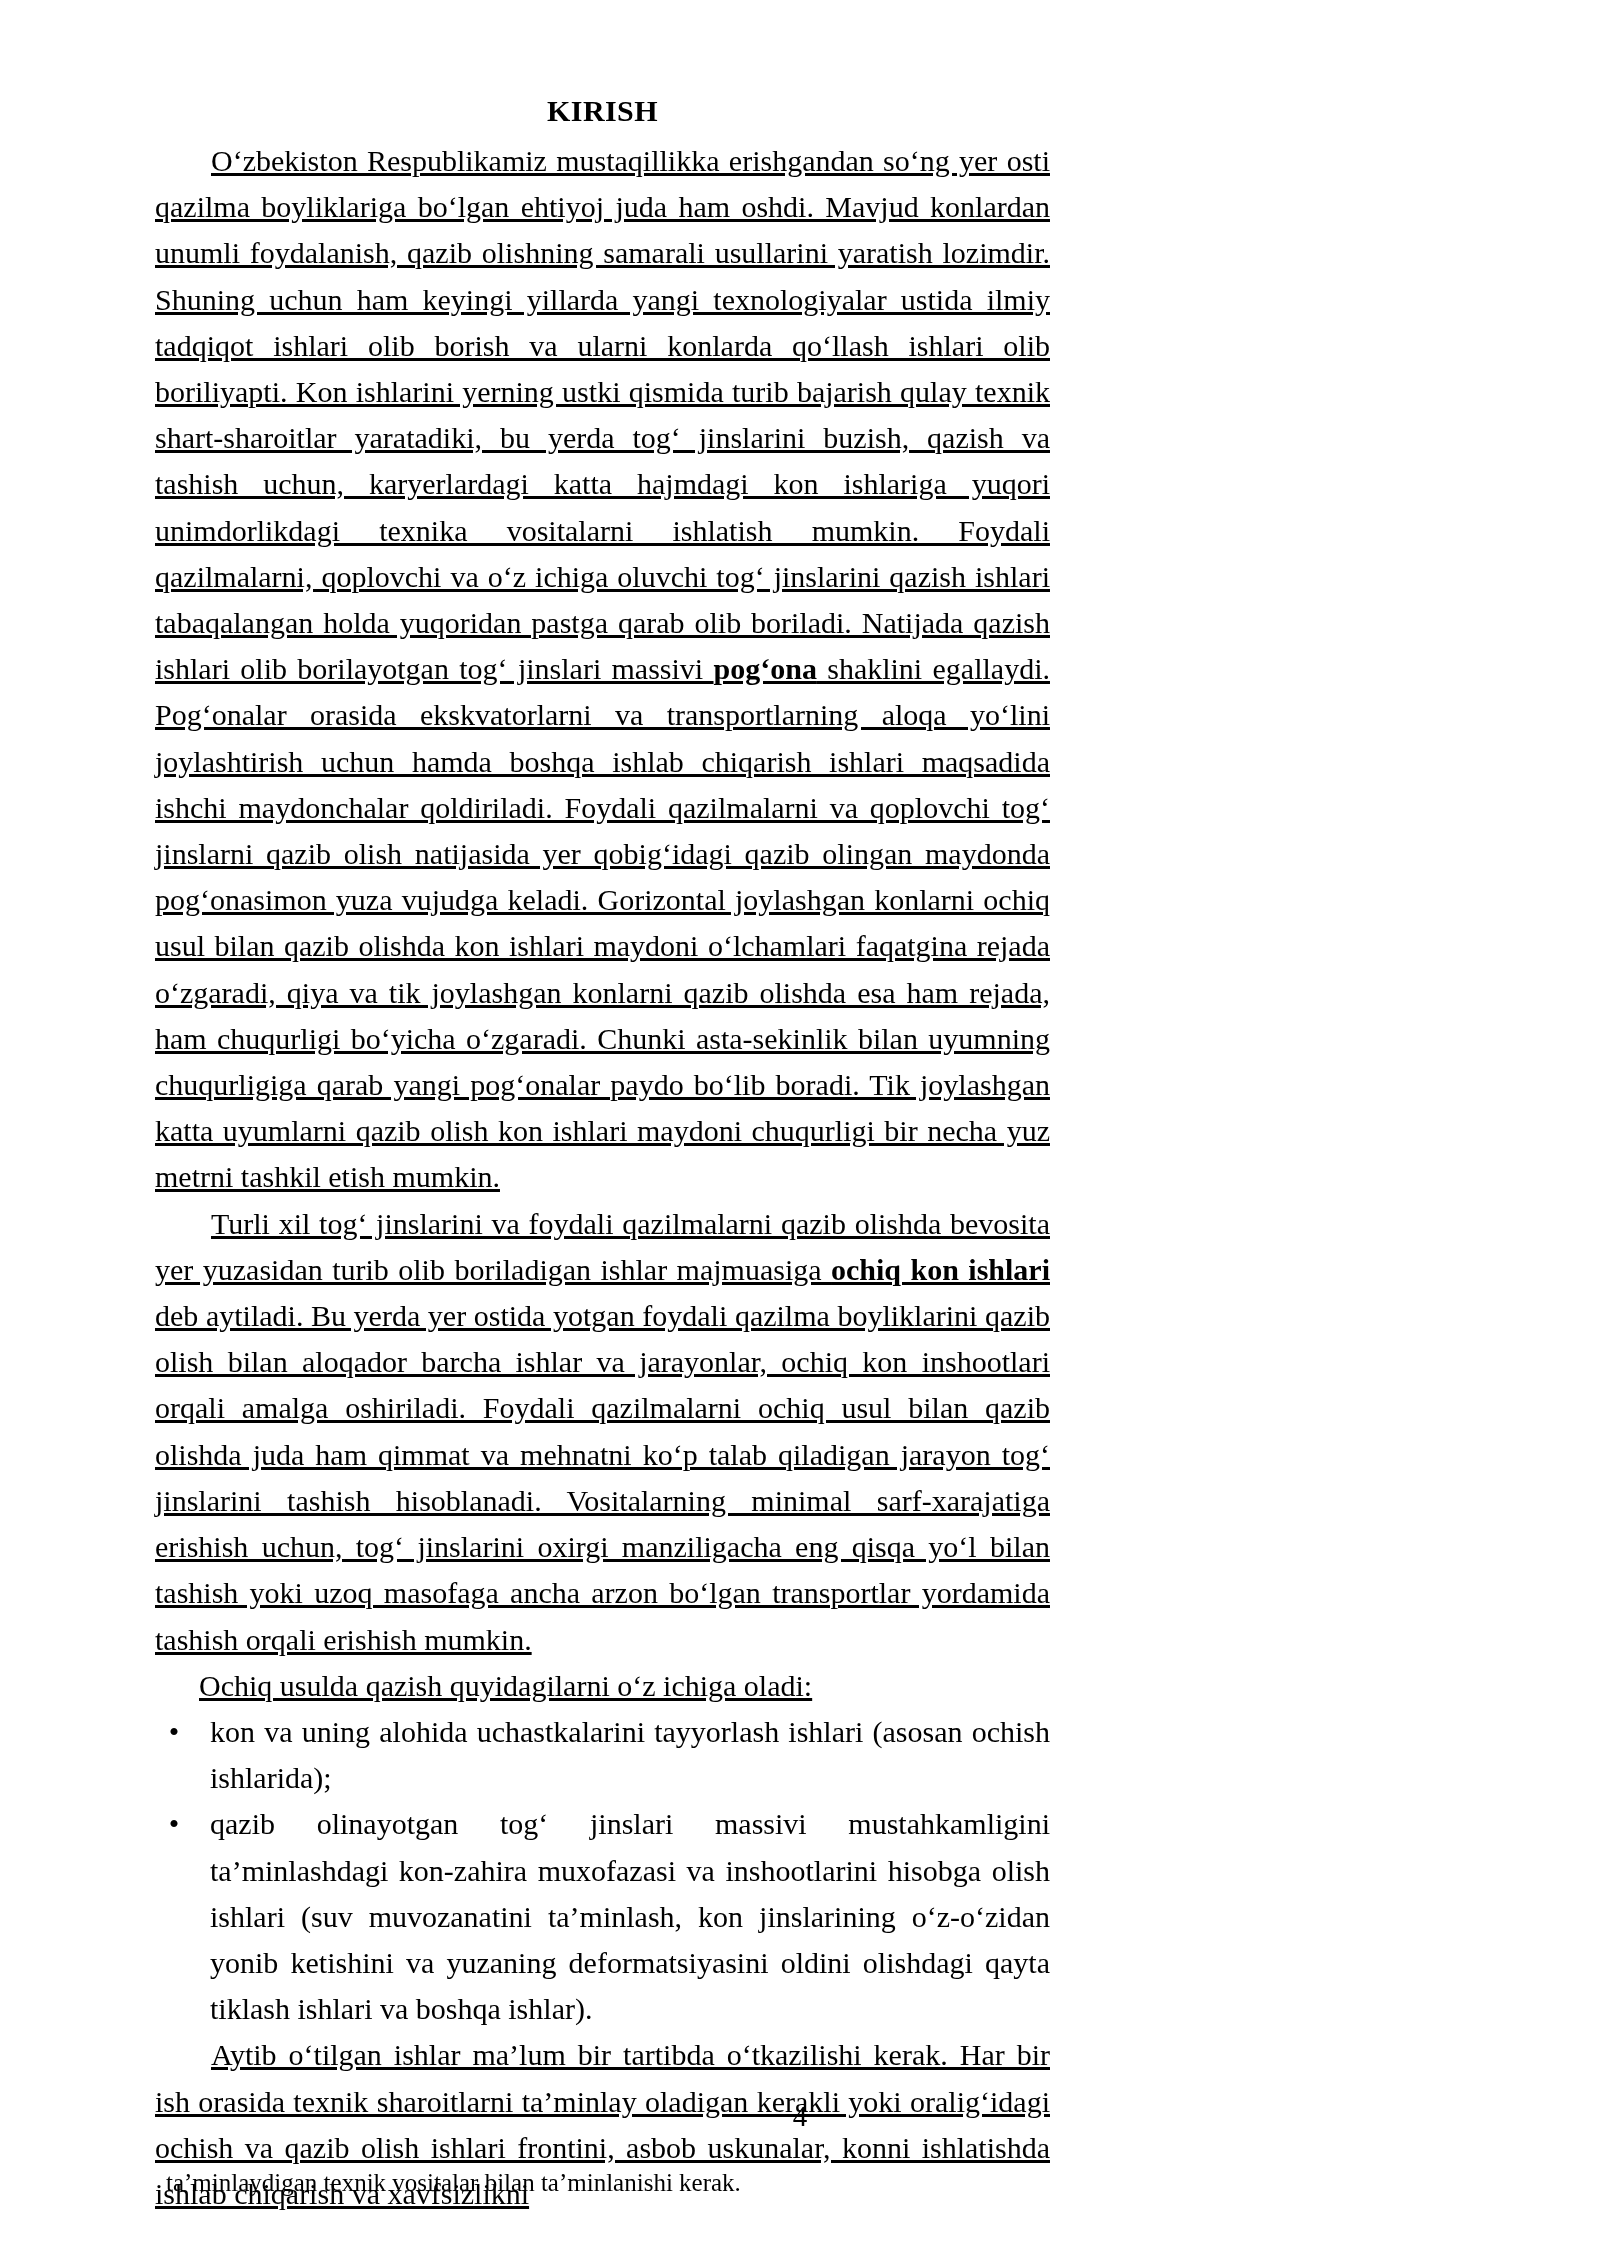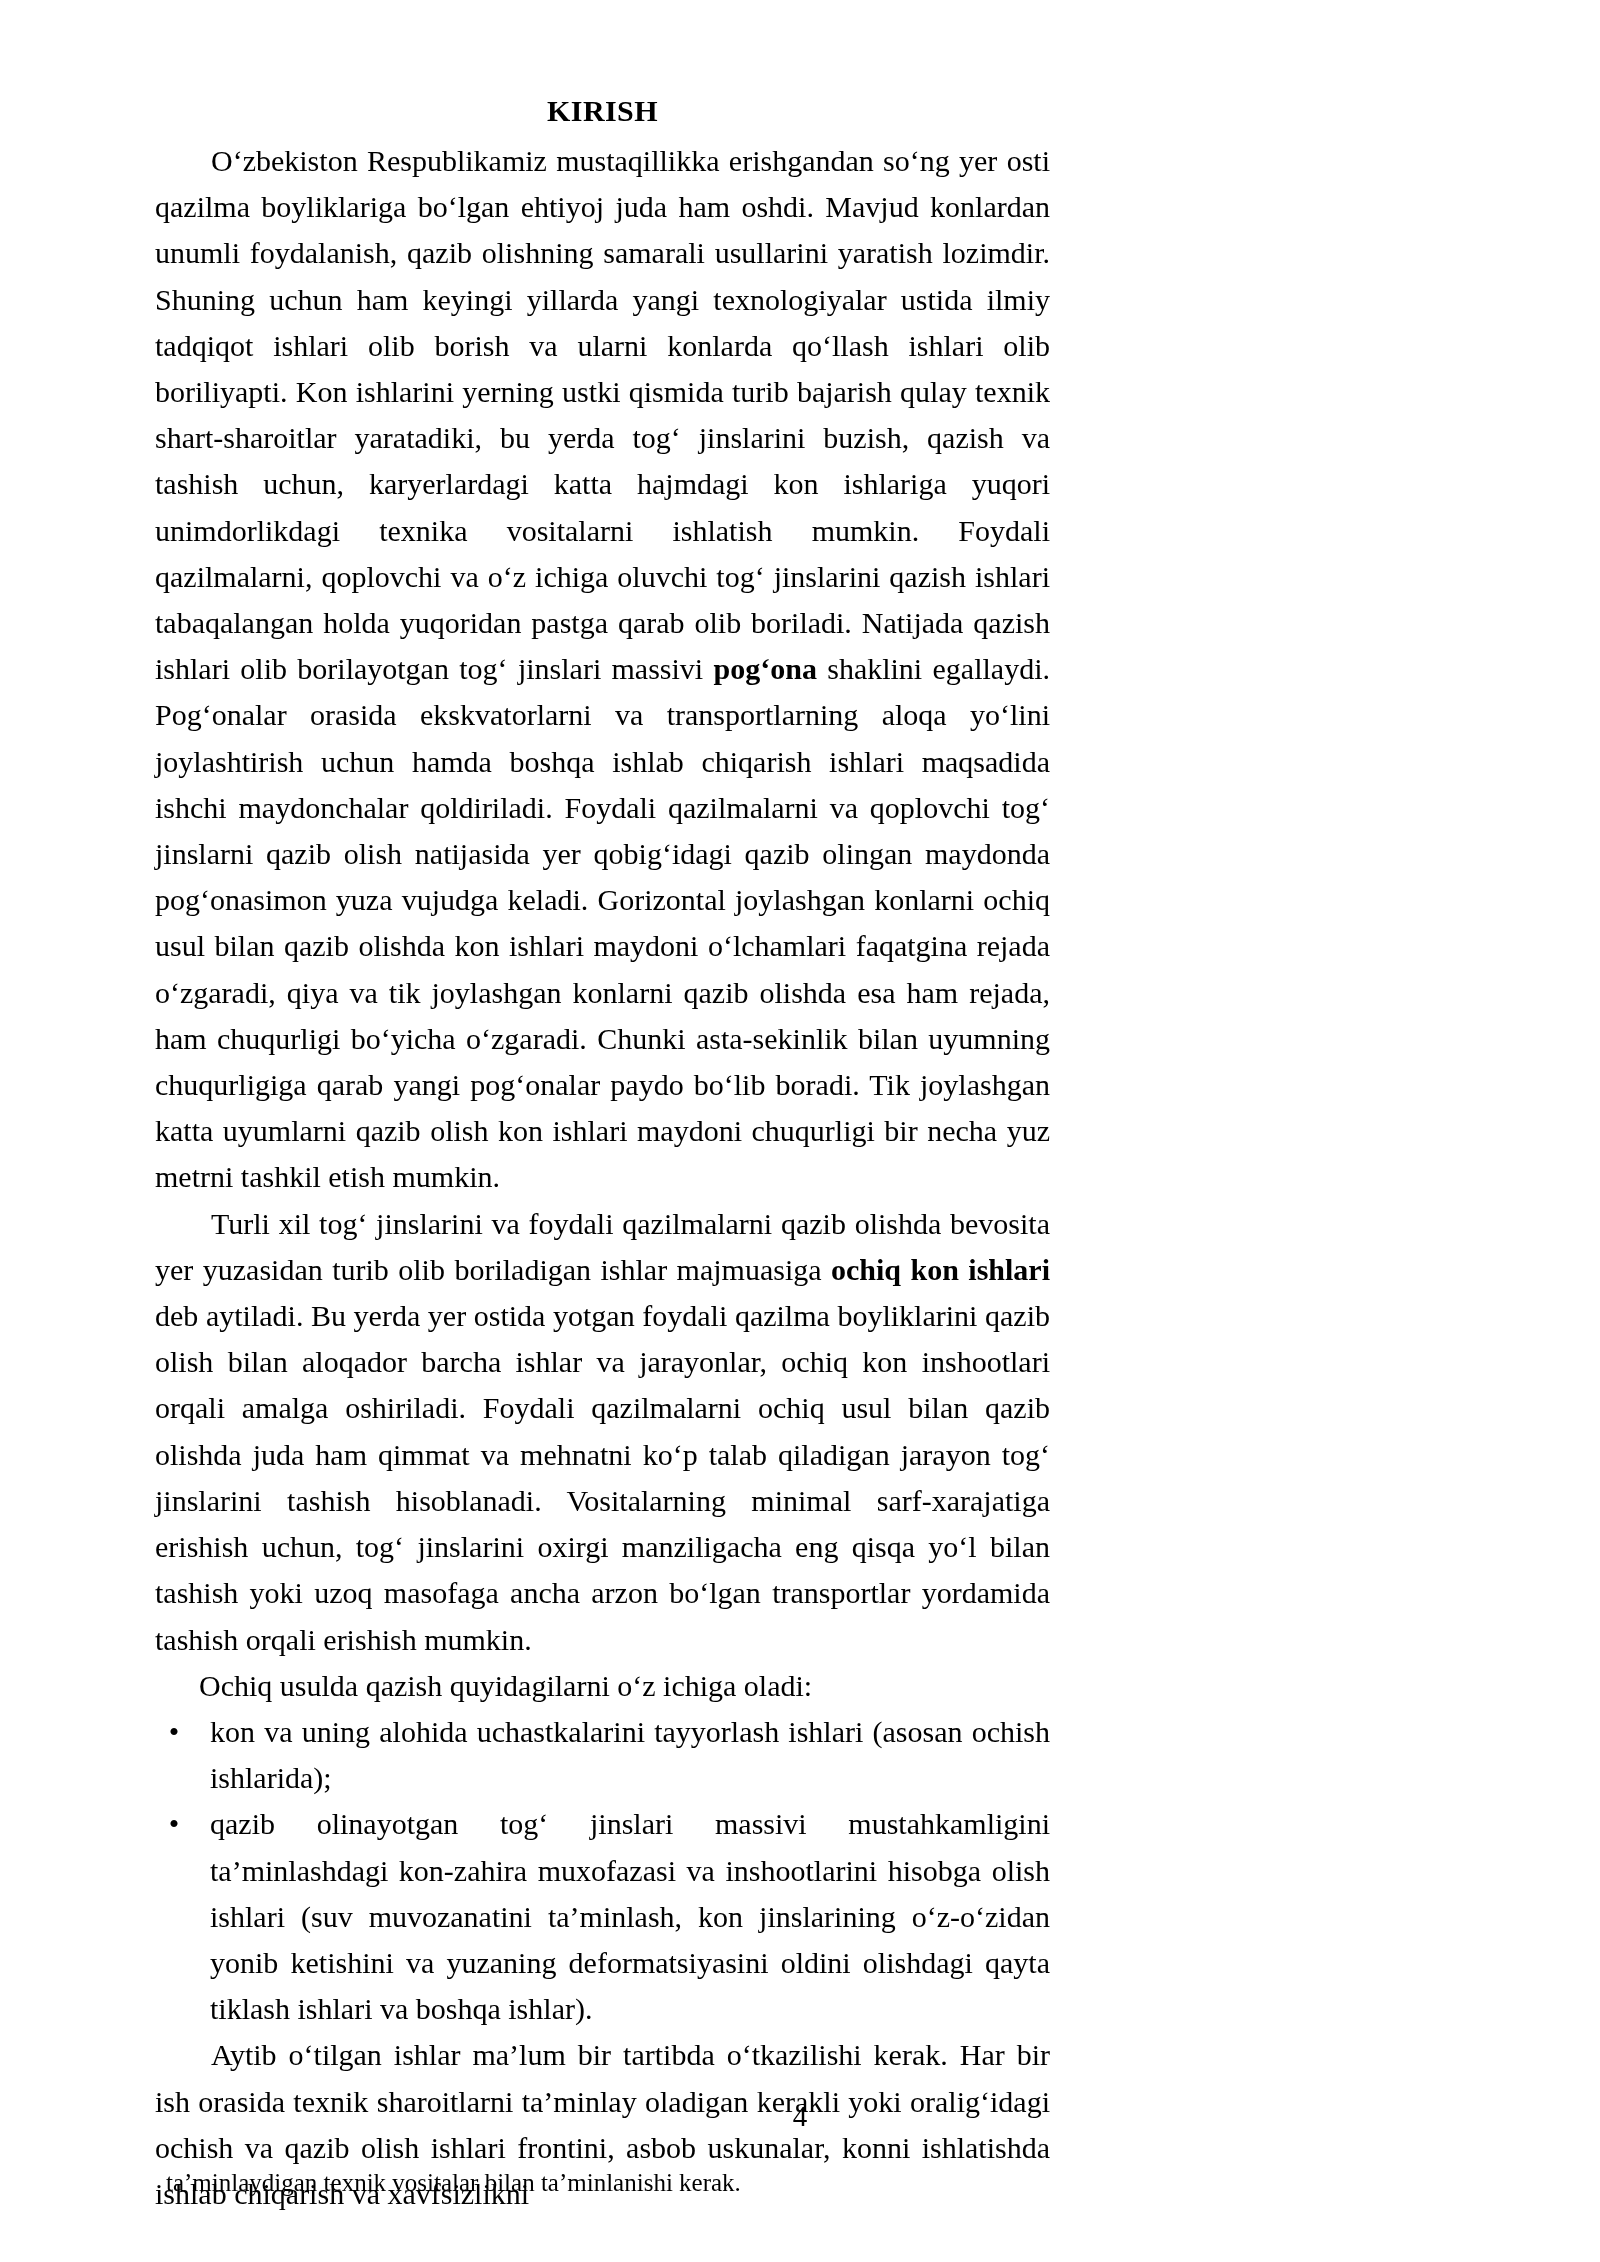--- a/index.html
+++ b/index.html
@@ -38,20 +38,21 @@
   }
   p.body-par {
     margin: 0;
     text-align: justify;
     text-justify: inter-word;
     font-size: 30px;
     line-height: 46.2px;
     text-indent: 56px;
     hyphens: manual;
     word-spacing: 0px;
+    text-decoration: underline;
   }
   p.body-par.small-indent {
     text-indent: 44px;
   }
   b, .b {
     font-weight: bold;
   }
   ul.bullets {
     margin: 0;
     padding: 0;

